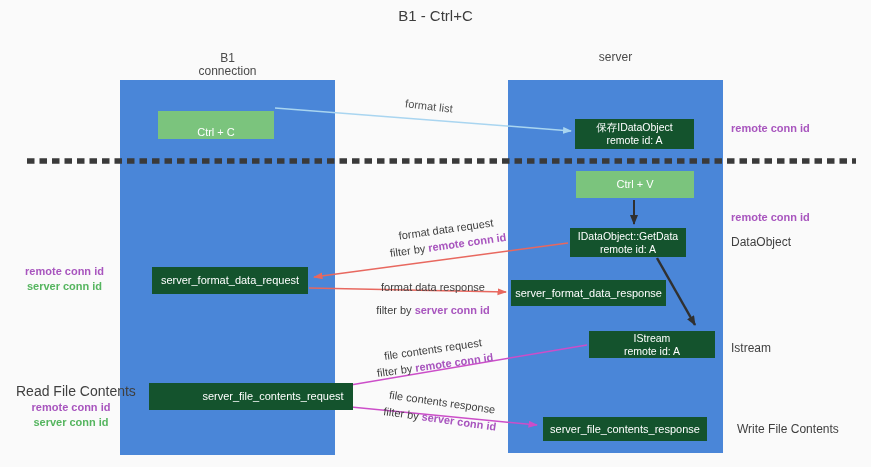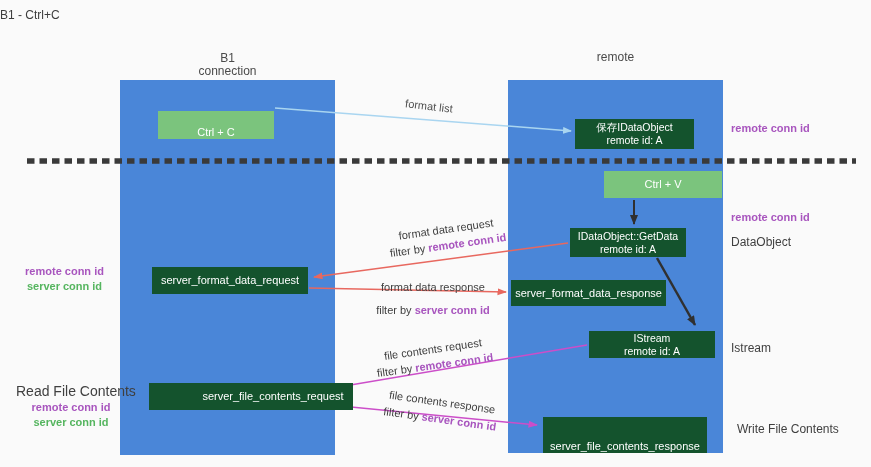--- a/index.html
+++ b/index.html
@@ -1,19 +1,19 @@
 <!DOCTYPE html>
 <html><head>
 <meta charset="utf-8">
 <style>
   html,body{margin:0;padding:0;}
   body{background:#fafafa;font-family:"Liberation Sans","DejaVu Sans",sans-serif;}
   .canvas{position:relative;width:871px;height:467px;background:#fafafa;overflow:hidden;}
   .abs{position:absolute;}
-  .title{left:0;top:6px;width:871px;text-align:left;font-size:12px;line-height:19px;color:#3d3d3d;z-index:2;}
+  .title{left:0;top:6px;width:871px;text-align:center;font-size:15px;line-height:19px;color:#3d3d3d;z-index:2;}
   .col-header{text-align:center;font-size:12px;line-height:13px;color:#4a4a4a;z-index:2;}
   .lifeline{background:#4a86d8;z-index:1;}
   .node{z-index:10;color:#ffffff;text-align:center;font-size:11px;display:flex;flex-direction:column;justify-content:center;line-height:13px;}
   .node.orange{background:#14532d;}
   .node.green{background:#7bc47d;}
   .node.two-line{font-size:10.5px;}
   .side-label{z-index:15;font-size:12px;color:#3f3f3f;white-space:nowrap;}
   .side-label.purple{color:#a855be;font-weight:bold;font-size:11px;}
   .side-group{z-index:15;text-align:center;font-size:11px;font-weight:bold;line-height:15px;white-space:nowrap;}
   .side-group .p{color:#a855be;}
@@ -33,21 +33,21 @@
 
   <div class="abs title">
     <div>B1 - Ctrl+C</div>
   </div>
 
   <div class="abs col-header" style="left:120px;top:52px;width:215px;">
     <div>B1</div>
     <div>connection</div>
   </div>
   <div class="abs col-header" style="left:508px;top:51px;width:215px;">
-    <div>remote</div>
+    <div>server</div>
   </div>
 
   <div class="abs lifeline" style="left:120px;top:80px;width:215px;height:375px;"></div>
   <div class="abs lifeline" style="left:508px;top:80px;width:215px;height:373px;"></div>
 
   <svg class="overlay" width="871" height="467" viewBox="0 0 871 467">
     <defs>
       <marker id="mBlue" markerUnits="userSpaceOnUse" markerWidth="10" markerHeight="9" refX="8" refY="3.5" orient="auto">
           <path d="M0,0 L9,3.5 L0,7 Z" fill="#a9d5f0"></path>
         </marker>
@@ -73,21 +73,21 @@
 
   <div class="abs node green" style="left:158px;top:111px;width:116px;height:28px;justify-content:flex-end;">
     <div>Ctrl + C</div>
   </div>
 
   <div class="abs node orange two-line" style="left:575px;top:119px;width:119px;height:30px;">
     <div>保存IDataObject</div>
     <div>remote id: A</div>
   </div>
 
-  <div class="abs node green" style="left:576px;top:171px;width:118px;height:27px;margin-left:28px;">
+  <div class="abs node green" style="left:576px;top:171px;width:118px;height:27px;">
     <div>Ctrl + V</div>
   </div>
 
   <div class="abs node orange two-line" style="left:570px;top:228px;width:116px;height:29px;">
     <div>IDataObject::GetData</div>
     <div>remote id: A</div>
   </div>
 
   <div class="abs node orange" style="left:152px;top:267px;width:156px;height:27px;">
     <div>server_format_data_request</div>
@@ -99,21 +99,21 @@
 
   <div class="abs node orange two-line" style="left:589px;top:331px;width:126px;height:27px;">
     <div>IStream</div>
     <div>remote id: A</div>
   </div>
 
   <div class="abs node orange" style="left:149px;top:383px;width:160px;height:27px;padding-left:44px;">
     <div>server_file_contents_request</div>
   </div>
 
-  <div class="abs node orange" style="left:543px;top:417px;width:164px;height:36px;justify-content:flex-end;">
+  <div class="abs node orange" style="left:543px;top:417px;width:164px;height:24px;">
     <div>server_file_contents_response</div>
   </div>
 
   <div class="abs side-label purple" style="left:731px;top:122px;">remote conn id</div>
   <div class="abs side-label purple" style="left:731px;top:211px;">remote conn id</div>
   <div class="abs side-label" style="left:731px;top:235px;">DataObject</div>
   <div class="abs side-label" style="left:731px;top:341px;">Istream</div>
   <div class="abs side-label" style="left:737px;top:422px;">Write File Contents</div>
 
   <div class="abs side-group" style="left:22px;top:264px;width:85px;">

